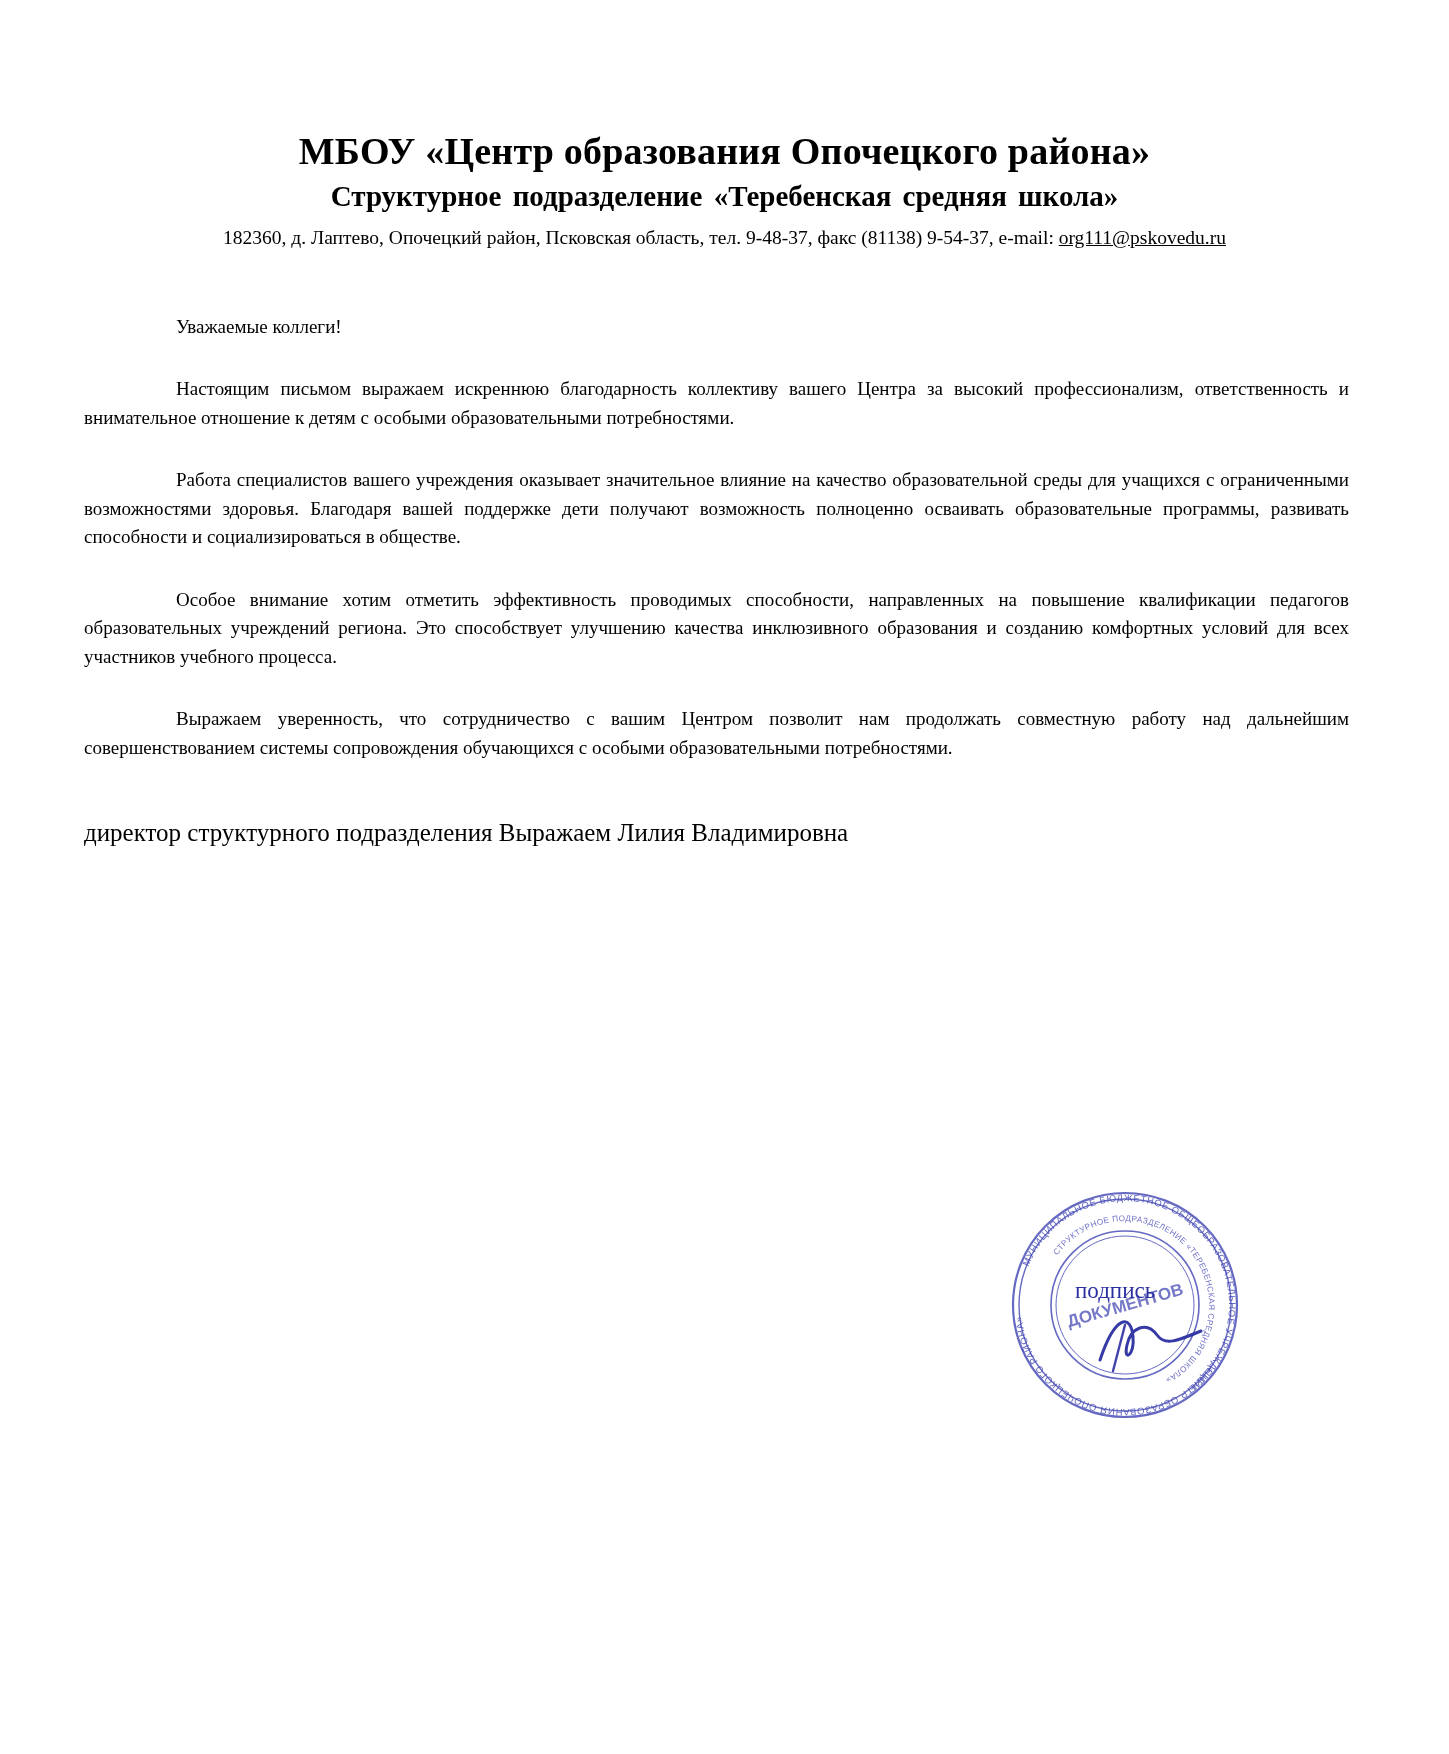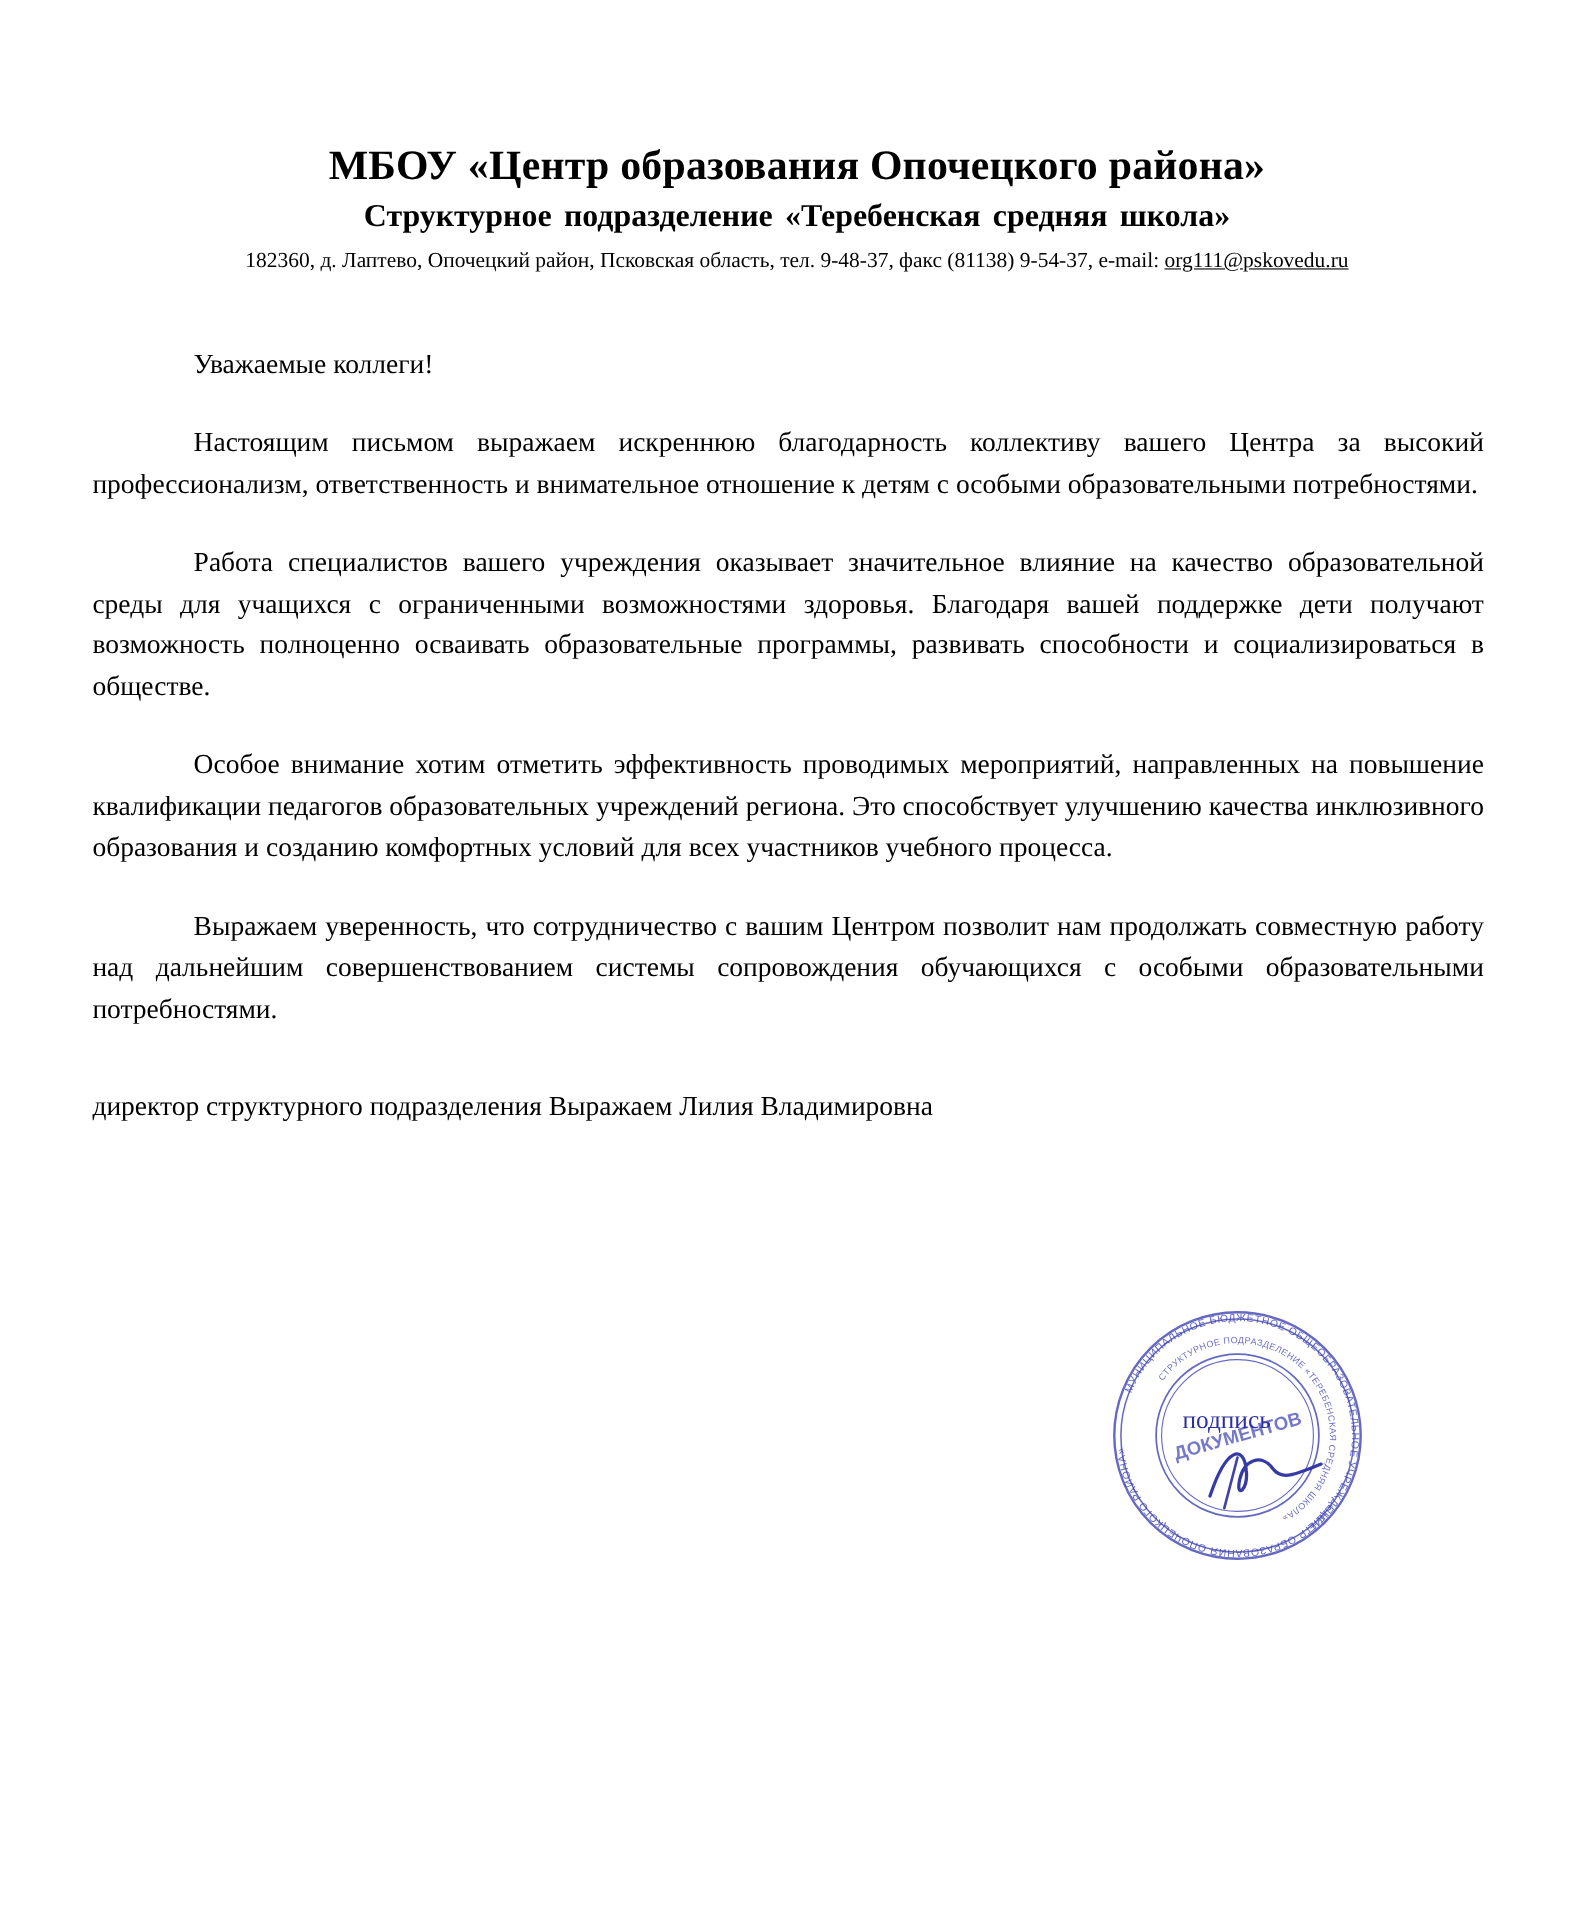--- a/index.html
+++ b/index.html
@@ -47,21 +47,21 @@
   }
   .org-contacts .email {
     text-decoration: underline;
     color: #000;
     margin-top: 44px;
   }
 
   
   .letter-body {
     margin: 0 88px 0 84px;
-    font-size: 25px;
+    font-size: 19px;
     line-height: 1.5;
   }
   .greeting {
     margin-top: 62px;
     text-indent: 92px;
   }
   p.para {
     margin: 34px 12px 0 0;
     text-indent: 92px;
     text-align: justify;
@@ -113,21 +113,21 @@
     <div class="org-line2">Структурное подразделение  «Теребенская  средняя   школа»</div>
     <div class="org-contacts">
       <span>182360, д. Лаптево, Опочецкий район, Псковская область,  тел. 9-48-37, факс (81138) 9-54-37, e-mail: </span><a class="email" href="#">org111@pskovedu.ru</a>
     </div>
   </div>
 
   <div class="letter-body">
     <div class="greeting">Уважаемые коллеги!</div>
     <p class="para">Настоящим письмом выражаем искреннюю благодарность коллективу вашего Центра за высокий профессионализм, ответственность и внимательное отношение к детям с особыми образовательными потребностями.</p>
     <p class="para">Работа специалистов вашего учреждения оказывает значительное влияние на качество образовательной среды для учащихся с ограниченными возможностями здоровья. Благодаря вашей поддержке дети получают возможность полноценно осваивать образовательные программы, развивать способности и социализироваться в обществе.</p>
-    <p class="para">Особое внимание хотим отметить эффективность проводимых мероприятий, направленных на повышение квалификации педагогов образовательных учреждений региона. Это способствует улучшению качества инклюзивного образования и созданию комфортных условий для всех участников учебного процесса.</p>
+    <p class="para">Особое внимание хотим отметить эффективность проводимых способности, направленных на повышение квалификации педагогов образовательных учреждений региона. Это способствует улучшению качества инклюзивного образования и созданию комфортных условий для всех участников учебного процесса.</p>
     <p class="para">Выражаем уверенность, что сотрудничество с вашим Центром позволит нам продолжать совместную работу над дальнейшим совершенствованием системы сопровождения обучающихся с особыми образовательными потребностями.</p>
   </div>
 
   <div class="sign-block">
     <div class="sign-name">директор структурного подразделения  Выражаем  Лилия Владимировна</div>
   </div>
 
   <div class="stamp">
     <svg width="240" height="240" viewBox="0 0 240 240" xmlns="http://www.w3.org/2000/svg">
       <defs>

